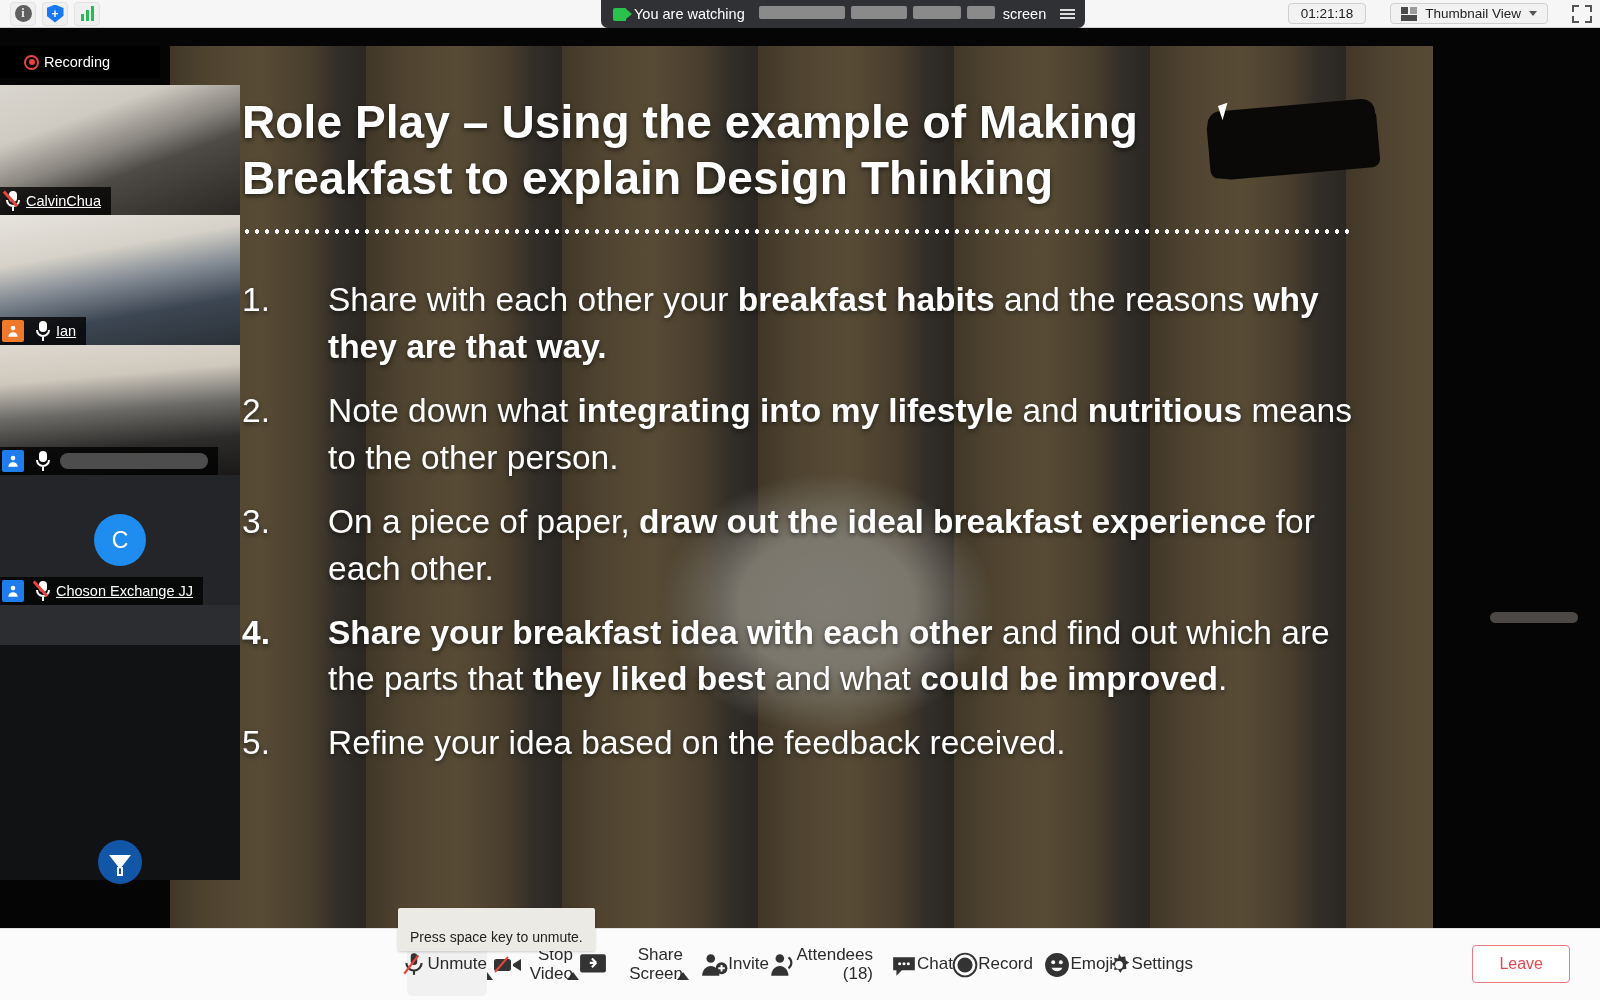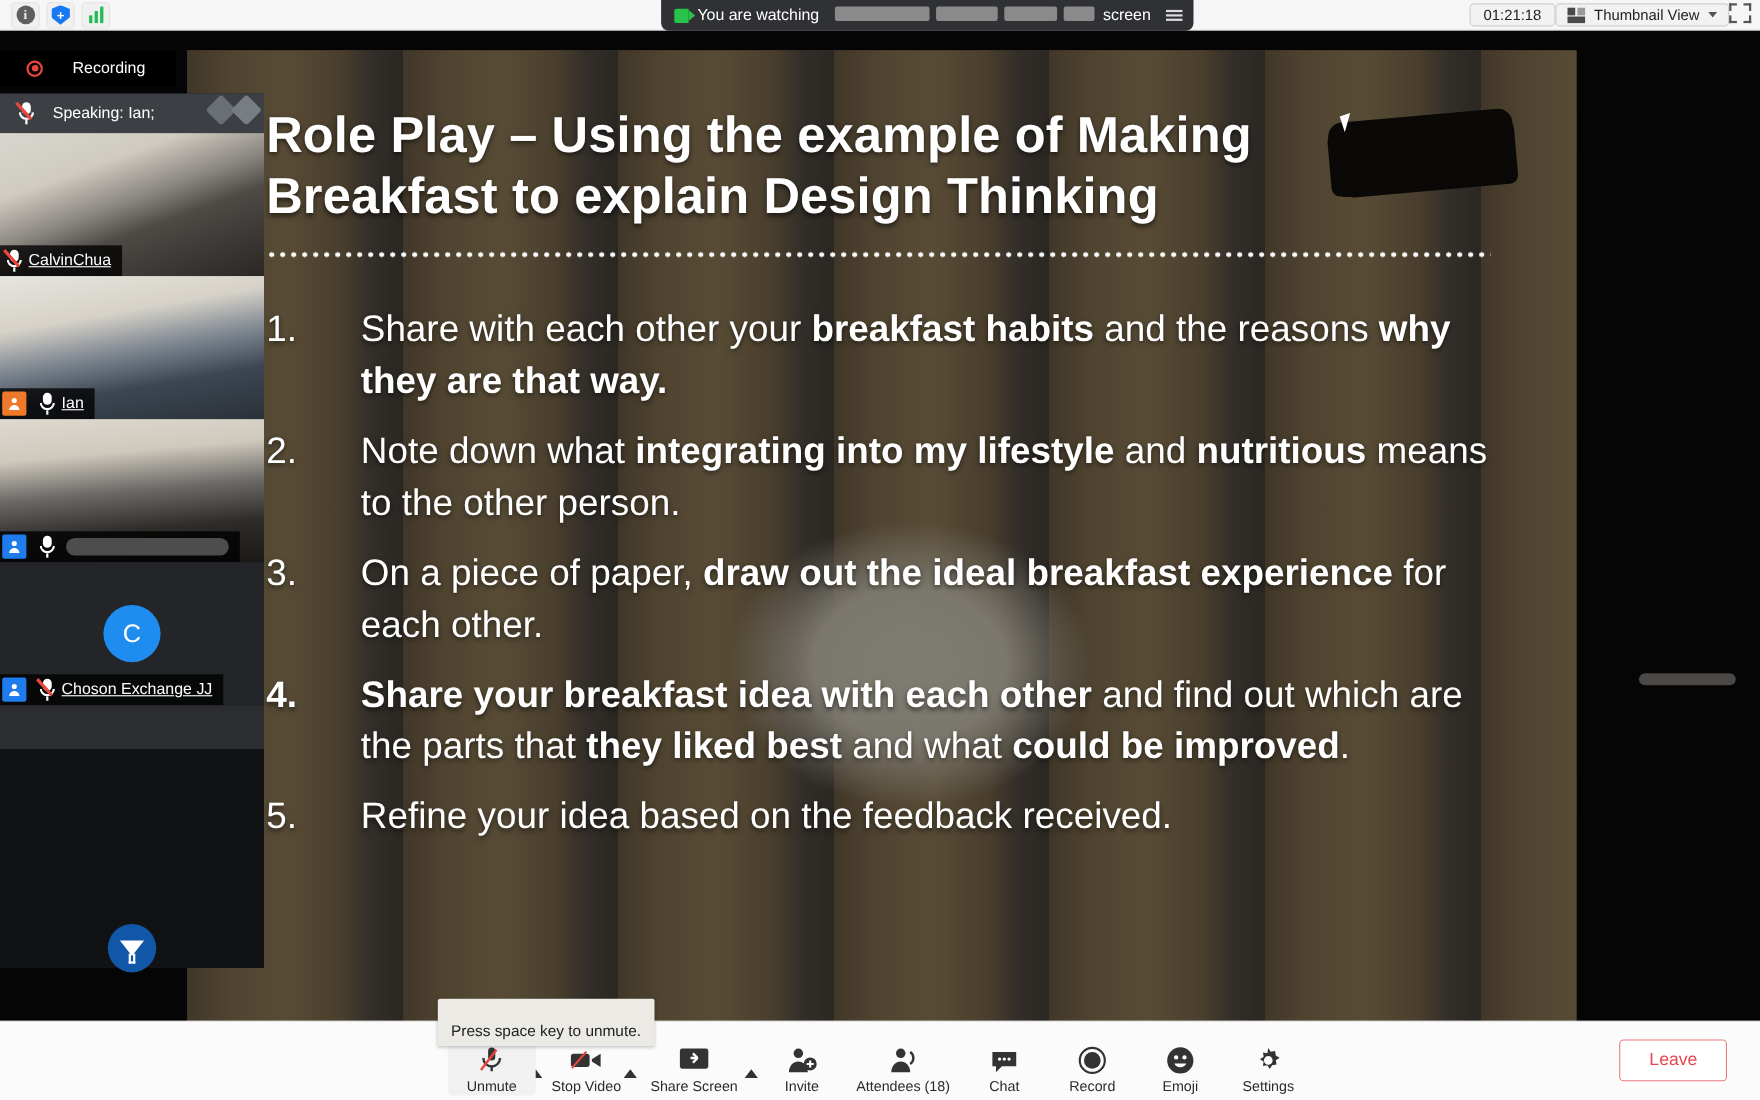--- a/index.html
+++ b/index.html
@@ -34,21 +34,21 @@
     display:flex; align-items:center; gap:8px; padding:0 10px 0 12px;
     font-size:14.5px; white-space:nowrap;
   }
   .spk-green{ width:13px;height:13px; background:#29c24a; border-radius:2px 0 0 2px; position:relative;}
   .spk-green:after{content:"";position:absolute;left:13px;top:1px;border-left:6px solid #29c24a;
     border-top:5px solid transparent;border-bottom:5px solid transparent;}
   .redact{ display:inline-block; height:13px; background:#9a9a9a; border-radius:2px; opacity:.85;}
   .hamb{ display:flex;flex-direction:column;gap:2.5px; margin-left:6px;}
   .hamb i{display:block;width:15px;height:1.8px;background:#ddd;}
 
-  .tb-right{ position:absolute; right:8px; top:3px; display:flex; align-items:flex-start; gap:0;}
+  .tb-right{ position:absolute; right:8px; top:3px; display:flex; align-items:center; gap:24px;}
   .timer{
     background:#f2f2f2;border:1px solid #cfcfcf;border-radius:4px;
     padding:2px 12px;font-size:13.5px;color:#222; font-family:"Liberation Sans",sans-serif;
   }
   .thumbview{
     background:#f2f2f2;border:1px solid #cfcfcf;border-radius:4px;
     padding:2px 10px; font-size:13.5px;color:#222;display:flex;align-items:center;gap:8px;
   }
   .tv-glyph{ width:16px;height:14px; position:relative;}
   .tv-glyph i{position:absolute;background:#4a4a4a;}
@@ -116,21 +116,21 @@
 
   
   .edge-handle{
     position:absolute; right:22px; top:584px; width:88px; height:11px;
     background:#4b4845; border-radius:6px;
   }
 
   
   .recording-bar{
     position:absolute; left:0; top:46px; width:160px; height:32px;
-    background:#000; display:flex; align-items:center; gap:27px; padding-left:24px;
+    background:#000; display:flex; align-items:center; gap:5px; padding-left:24px;
     color:#fff; font-size:14.5px; z-index:6;
   }
   .rec-dot{ width:15px;height:15px;border-radius:50%;border:2.5px solid #e8453c;
     display:flex;align-items:center;justify-content:center;}
   .rec-dot i{width:6px;height:6px;border-radius:50%;background:#e8453c;display:block;}
 
   .filmstrip{
     position:absolute; left:0; top:85px; width:240px; height:795px;
     background:#111214; z-index:5;
   }
@@ -187,22 +187,22 @@
   .mic.muted .slash{ position:absolute; left:-2px; top:-1px; width:20px;height:2.5px;
     background:#e8453c; transform:rotate(48deg); transform-origin:left center;}
 
   
   .toolbar{
     position:absolute; left:0; bottom:0; width:1600px; height:72px;
     background:#fbfbfb; border-top:1px solid #e3e3e3;
     display:flex; align-items:center; justify-content:center; gap:0;
   }
   .tb-item{
-    display:flex; flex-direction:column; align-items:center; justify-content:flex-end;
-    width:80px; height:62px; color:#2b2b2b; font-size:13px; position:relative;
+    display:flex; flex-direction:row; align-items:center; justify-content:flex-end;
+    width:80px; height:62px; color:#2b2b2b; font-size:17px; position:relative;text-align:right;
   }
   .tb-item.wide{ width:104px; }
   .tb-item.active-bg{ background:#f1f1f1; border-radius:5px; }
   .tb-ic{ height:30px; display:flex; align-items:flex-end; justify-content:center; margin-bottom:4px;}
   .tb-label{ line-height:1.1; }
   .tb-caret{ width:0;height:0;border-left:6px solid transparent;border-right:6px solid transparent;
     border-bottom:8px solid #333; align-self:flex-end; margin:0 0 16px -6px;}
   .tooltip{
     position:absolute; left:398px; bottom:49px;
     background:#eceae4; color:#222; font-size:14px; padding:21px 12px 6px 12px;
@@ -302,35 +302,20 @@
 </div>
 
 <div class="recording-bar">
   <span class="rec-dot">
       <i></i>
     </span>
   <span>Recording</span>
 </div>
 
 <div class="filmstrip">
-  <div class="speak-bar">
-    <span class="speak-mic">
-      <span class="mic muted">
-          <span class="cap"></span>
-          <span class="arc"></span>
-          <span class="post"></span>
-          <span class="slash"></span>
-        </span>
-    </span>
-    <span>Speaking: Ian;</span>
-    <span class="chevrons">
-      <span class="chev"></span>
-        <span class="chev b"></span>
-    </span>
-  </div>
   <div id="tiles-root">
       <div class="tile h130">
         <div class="tile-video" style="background: linear-gradient(160deg, rgb(217, 214, 207) 0%, rgb(207, 203, 194) 28%, rgb(138, 134, 128) 48%, rgb(78, 74, 70) 62%, rgb(42, 39, 36) 100%);"></div>
         <div class="namebar">
           <span class="nb-mic">
             <span class="mic muted">
               <span class="cap"></span>
               <span class="arc"></span>
               <span class="post"></span>
               <span class="slash"></span>

